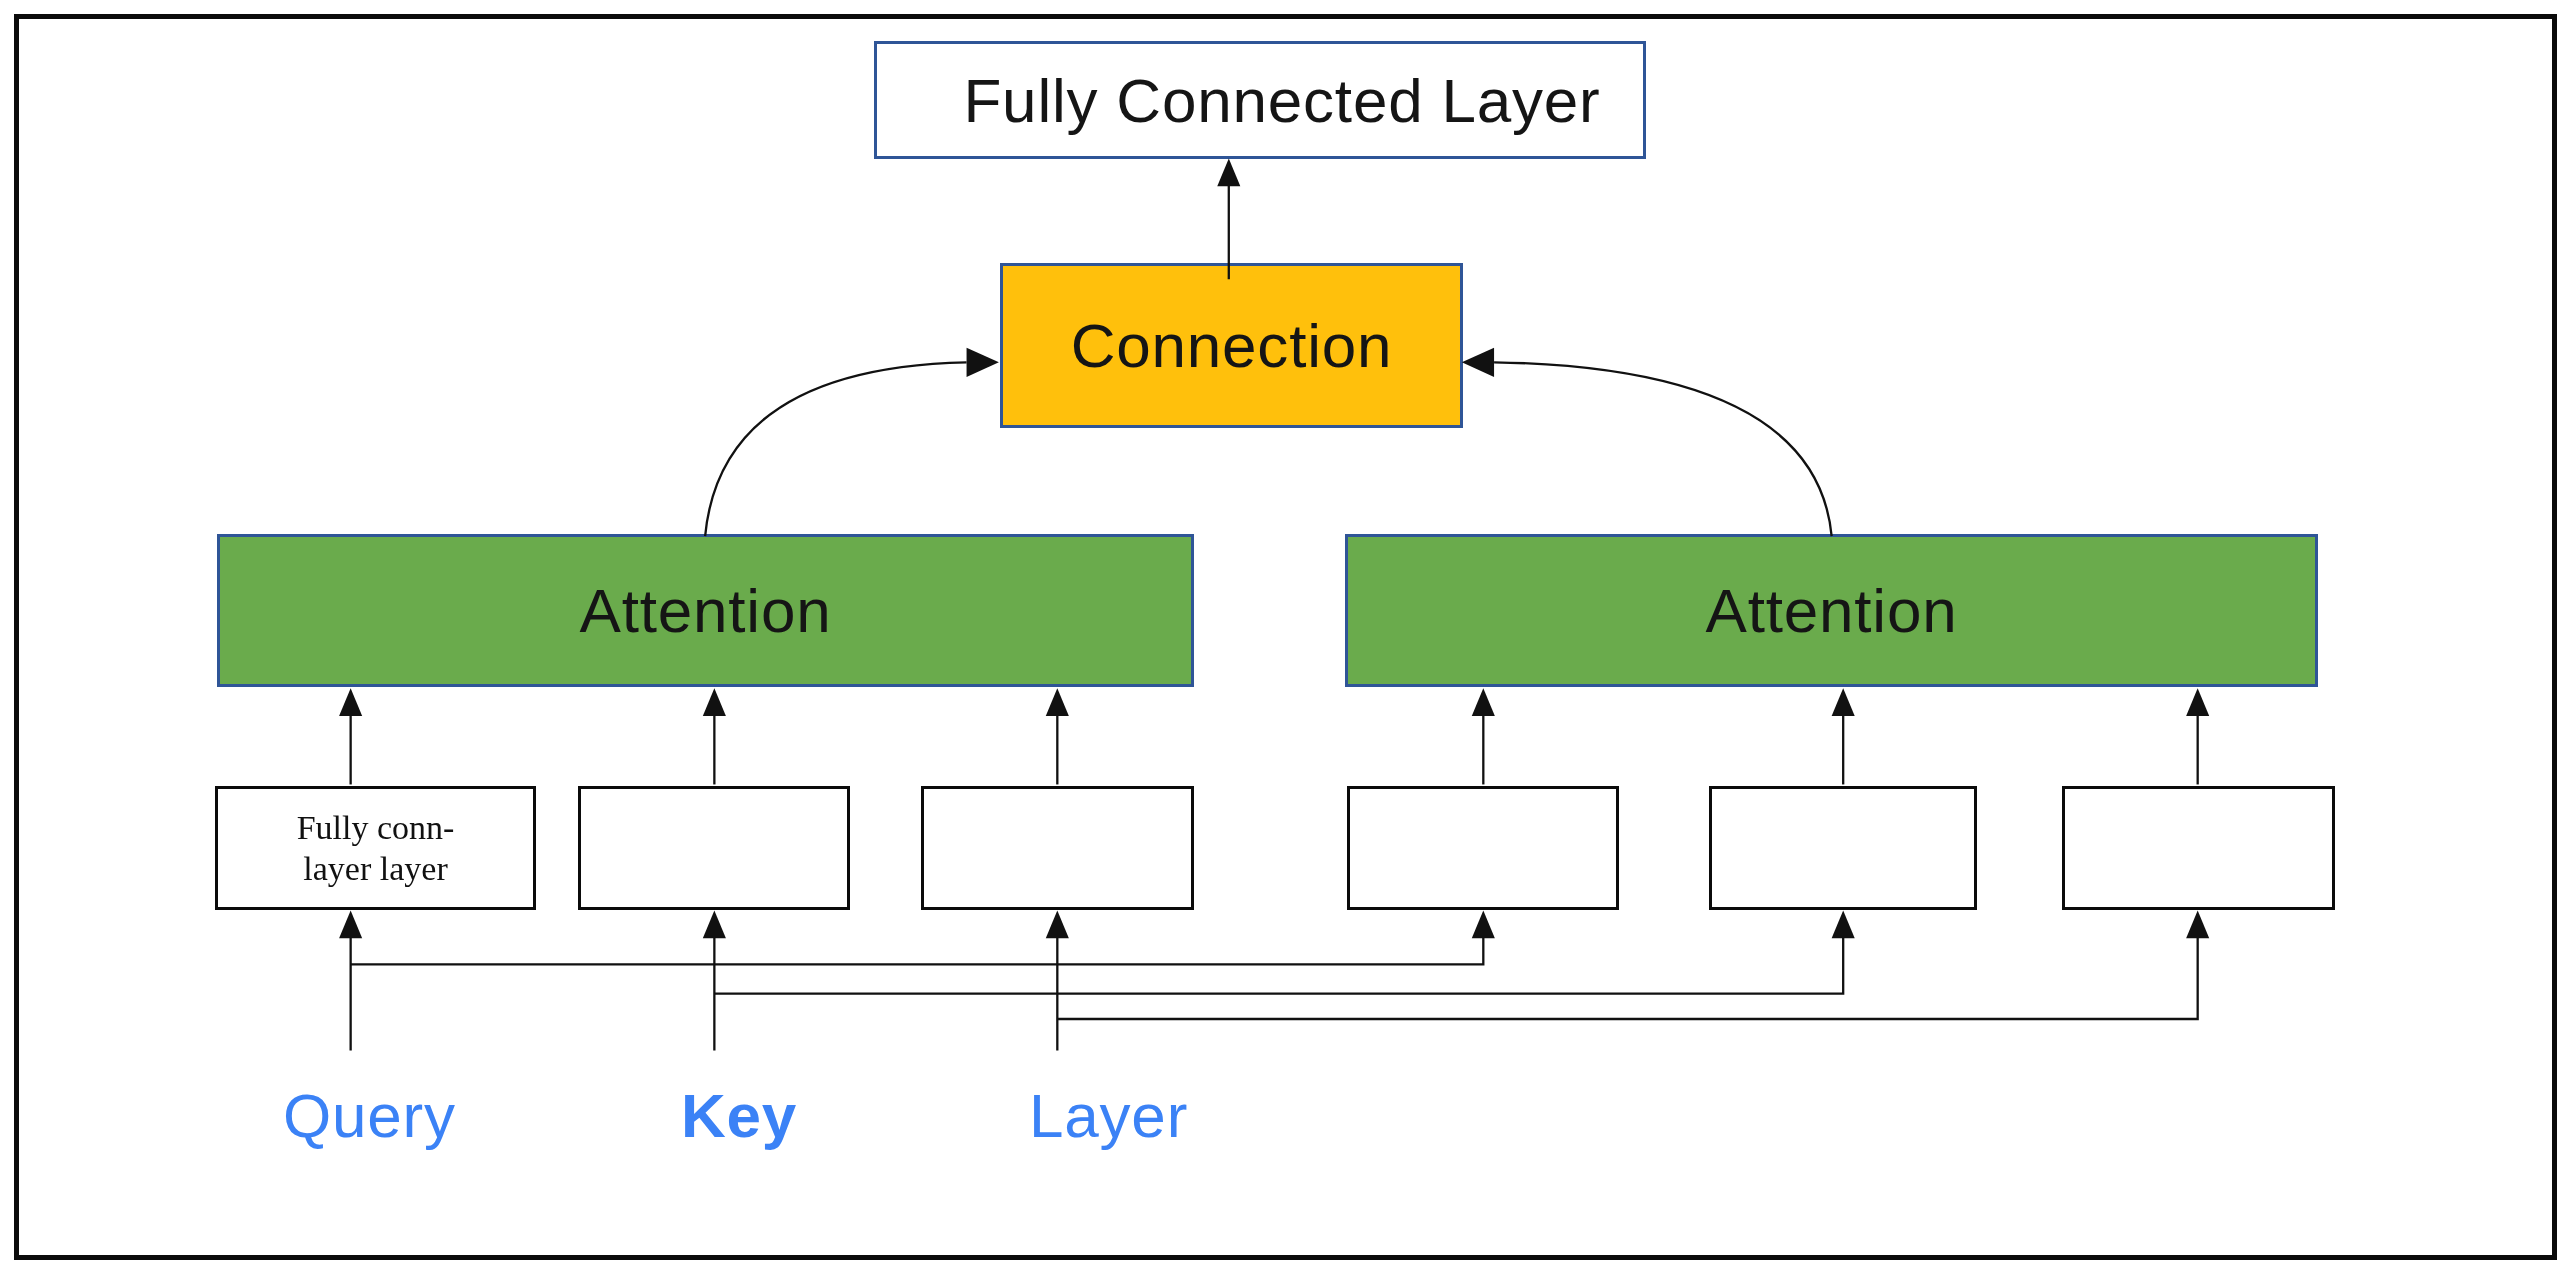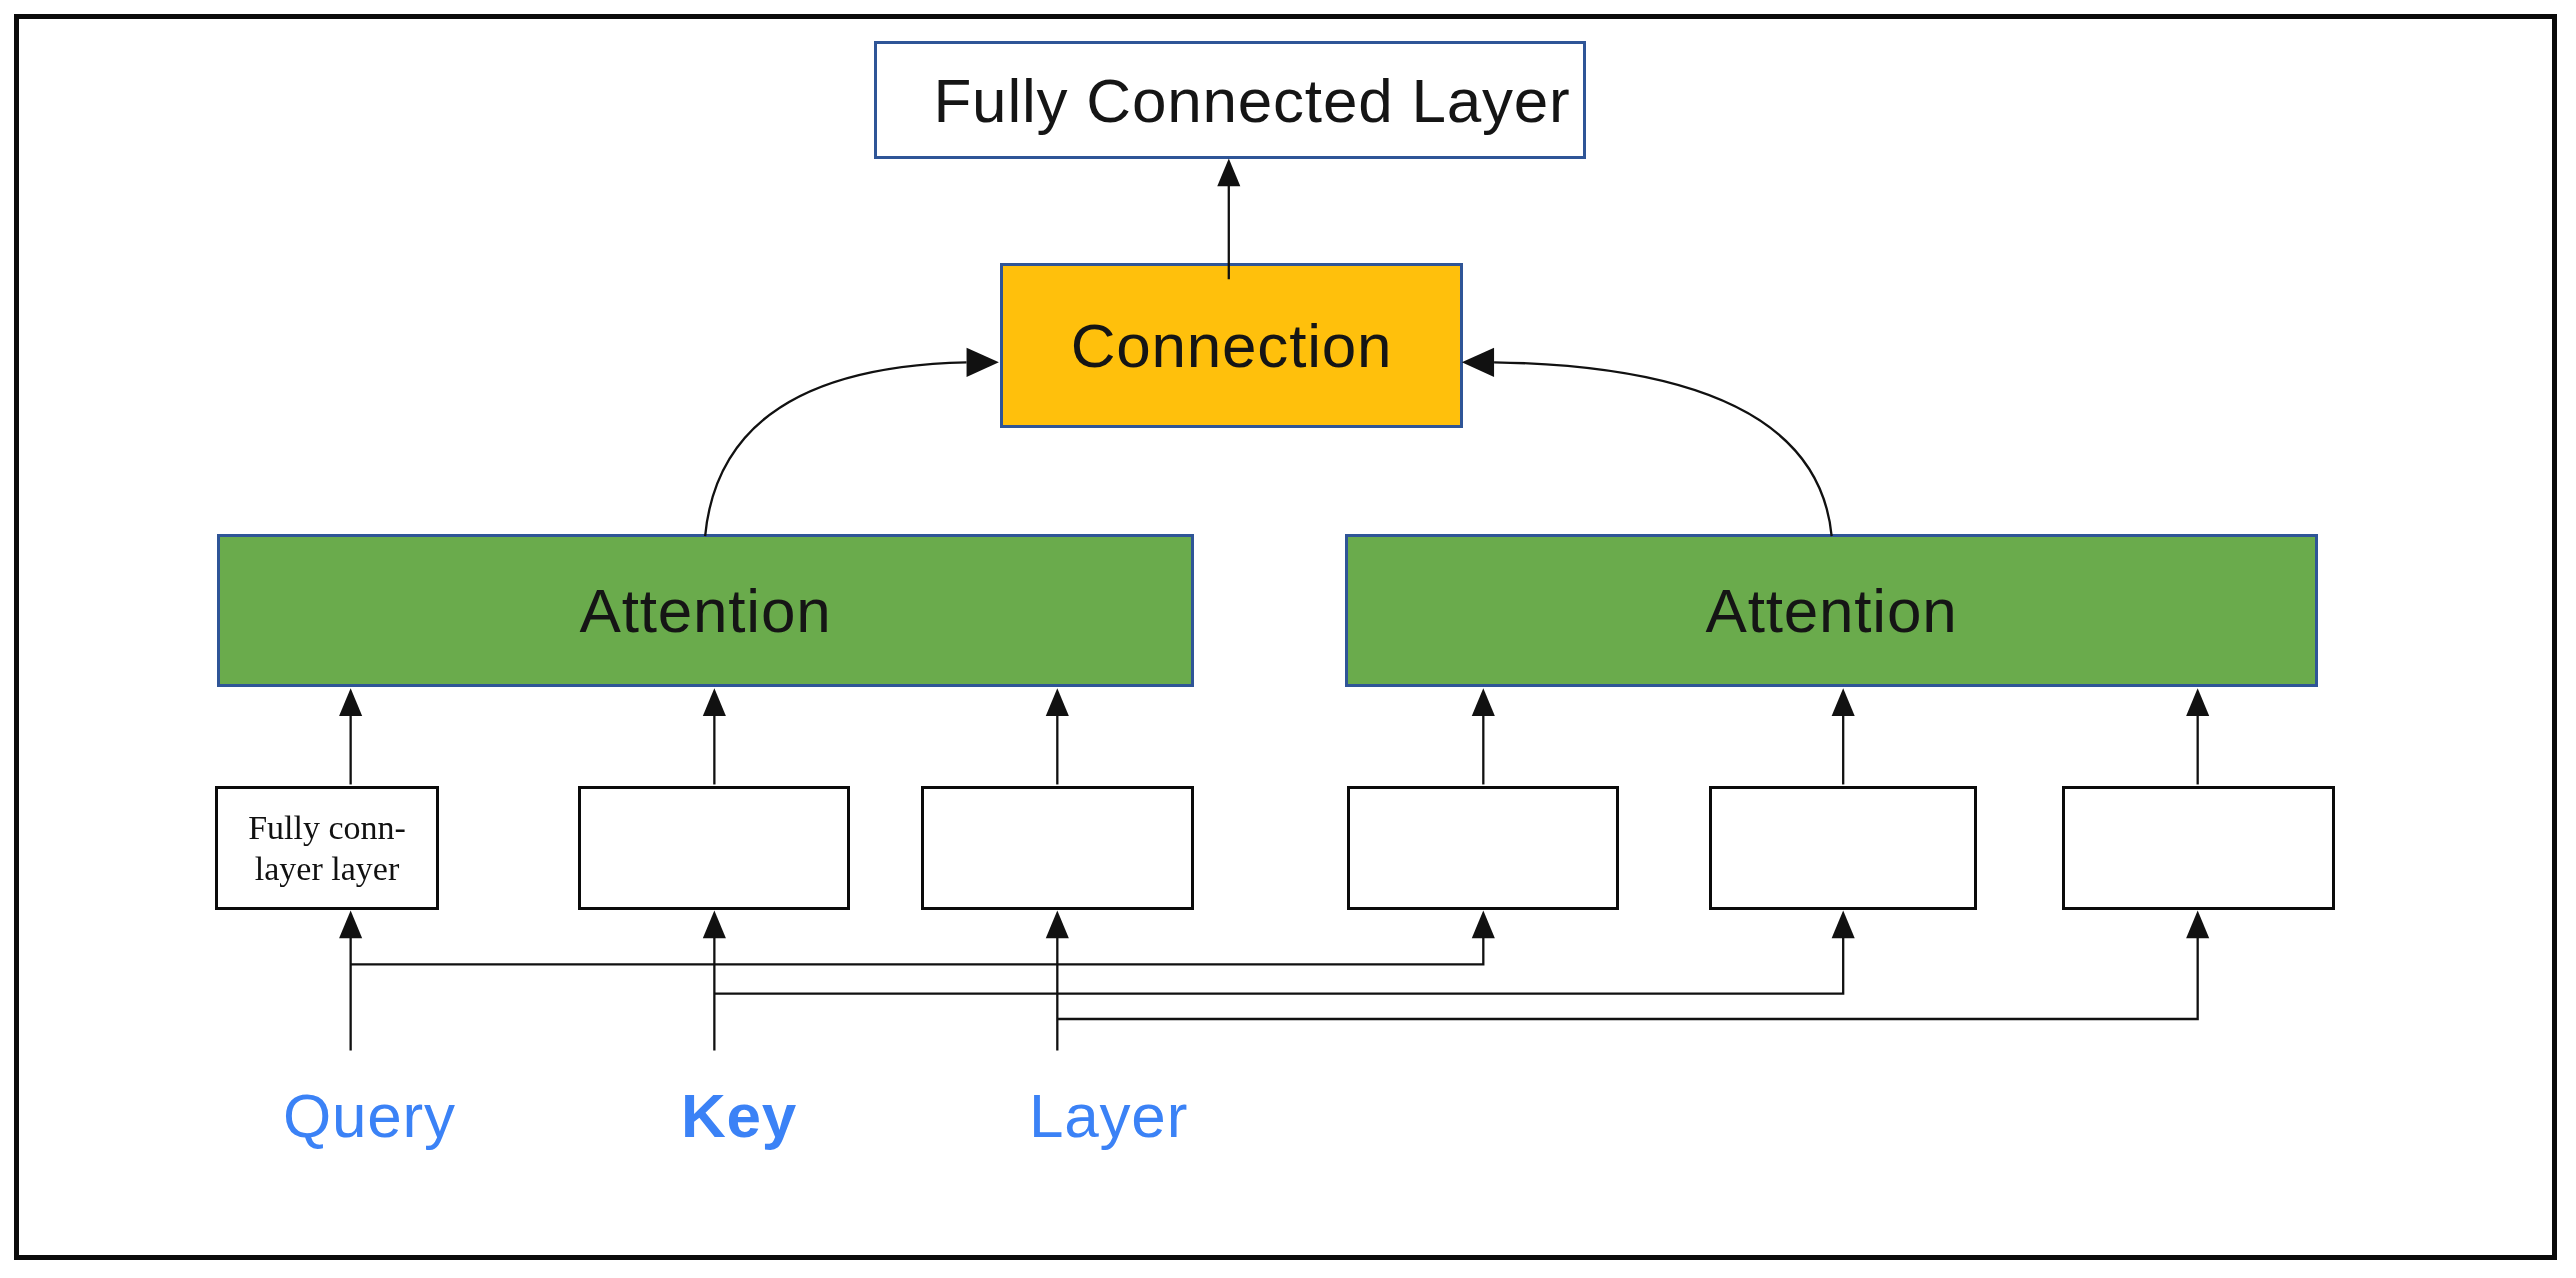--- a/index.html
+++ b/index.html
@@ -24,41 +24,41 @@
     box-sizing: border-box;
     display: flex;
     align-items: center;
     justify-content: center;
     font-size: 62px;
     font-weight: 300;
     letter-spacing: 0.8px;
     white-space: nowrap;
   }
   .node.blue-border { border: 3.1px solid var(--c-blue, #2F5597); }
-  .fcl   { left: 874px; top: 41px;  width: 712px;  height: 118px; background: #ffffff; padding-left: 44px; }
+  .fcl   { left: 874px; top: 41px;  width: 772px;  height: 118px; background: #ffffff; padding-left: 44px; }
   .conn  { left: 1000px; top: 263px; width: 463px;  height: 165px; background: var(--c-orange, #FFC00C); }
   .attL  { left: 217px;  top: 534px; width: 977px; height: 153px; background: var(--c-green, #6AAB4C); }
   .attR  { left: 1345px; top: 534px; width: 973px; height: 153px; background: var(--c-green, #6AAB4C); }
   .inbox {
     position: absolute;
     top: 786px;
     height: 124px;
     box-sizing: border-box;
     border: 3.8px solid var(--c-frame, #0b0b0b);
     background: #ffffff;
     display: flex;
     flex-direction: column;
     align-items: center;
     justify-content: center;
     font-family: "Liberation Serif", serif;
     font-size: 34px;
     line-height: 1.22;
     color: #111;
   }
-  .b1 { left: 215px;  width: 224px; }
+  .b1 { left: 215px;  width: 321px; }
   .b2 { left: 578px;  width: 272px; }
   .b3 { left: 921px; width: 273px; }
   .b4 { left: 1347px; width: 272px; }
   .b5 { left: 1709px; width: 268px; }
   .b6 { left: 2062px; width: 273px; }
   .io-label {
     position: absolute;
     top: 1080px;
     font-size: 62px;
     font-weight: 300;

